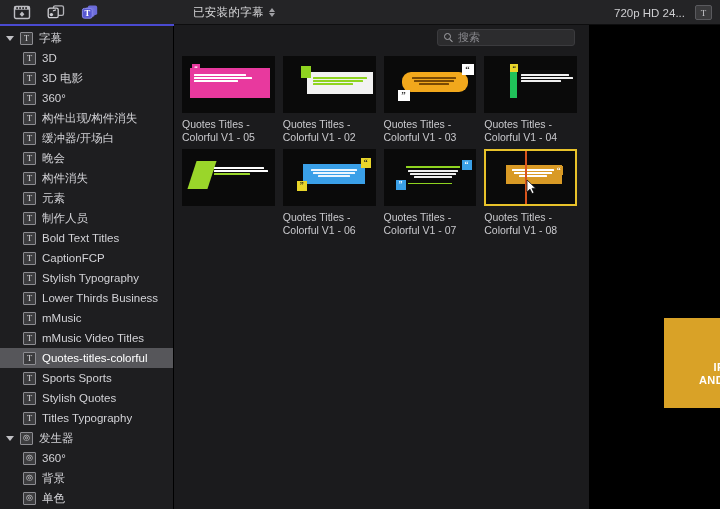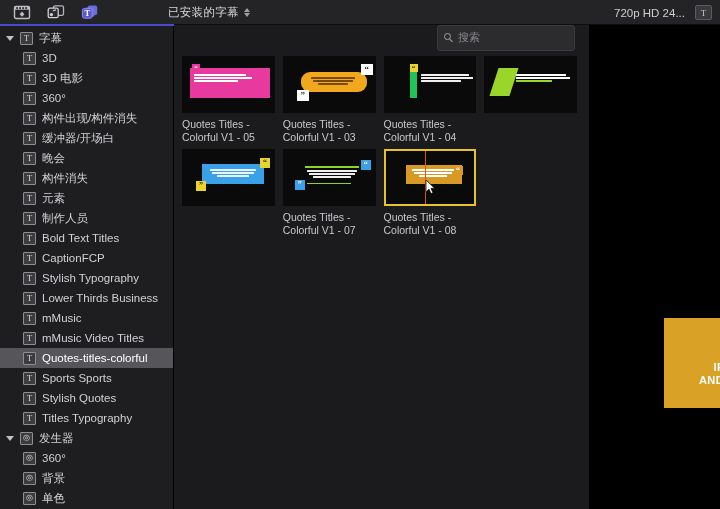--- a/index.html
+++ b/index.html
@@ -24,21 +24,21 @@
   .tb-icon {
     width: 20px; height: 17px;
     display: flex; align-items: center; justify-content: center;
     position: relative;
   }
 
   .tb-center {
     position: absolute; left: 168px; top: 0; height: 25px;
     display: flex; align-items: center; gap: 5px;
   }
-  .tb-center .lbl { font-size: 11.5px; color: #d7d7d9; letter-spacing: .3px; }
+  .tb-center .lbl { font-size: 11.5px; color: #d7d7d9; letter-spacing: .3px; margin-left: 25px; }
   .chev-ud { display: flex; flex-direction: column; gap: 1px; color:#9a9a9e; }
   .chev-ud i { display:block; width:0; height:0; border-left:3.5px solid transparent; border-right:3.5px solid transparent; }
   .chev-ud i.up { border-bottom: 4px solid #a0a0a4; }
   .chev-ud i.dn { border-top: 4px solid #a0a0a4; }
 
   .tb-right {
     position: absolute; right: 0; top: 0; height: 25px;
     display: flex; align-items: center; gap: 10px; padding-right: 8px;
   }
   .tb-right .res { font-size: 11.5px; color: #cfcfd2; white-space: nowrap; }
@@ -90,21 +90,21 @@
     font-size: 8.5px; color:#d8d8dc; line-height:1;
   }
   .badge.t  { font-family:"Liberation Serif", serif; }
   .badge.g  { font-family:"Liberation Sans", sans-serif; font-size:8px; }
   .row .txt { overflow: hidden; text-overflow: clip; text-align: right; }
 
   
   .browser { flex: 1; min-width: 0; background: #1b1b1d; display:flex; flex-direction:column; border-right:1px solid #000;}
   .searchbar { height: 25px; flex:0 0 25px; display:flex; align-items:center; justify-content:flex-end; padding-right: 14px; }
   .searchfield {
-    width: 138px; height: 26px; border-radius: 3px;
+    width: 138px; height: 17px; border-radius: 3px;
     background: #2c2c2e; border: 1px solid #3b3b3e;
     display: flex; align-items: center; gap: 5px; padding: 0 6px;
   }
   .mag { width: 9px; height: 9px; flex:0 0 9px; position: relative; }
   .mag span {
     position:absolute; left:0; top:0; width:7px; height:7px; border-radius:50%;
     border: 1.2px solid #a2a2a6;
   }
   .mag span:after {
     content:''; position:absolute; right:-3px; bottom:-2.5px;
@@ -340,20 +340,34 @@
                   <div class="ln" style="width:44px;background:#fff;opacity:1"></div>
                 </div>
                 <div class="qmark" style="left:8px;top:6px;width:8px;height:8px;background:#e8399e;color:#fff;font-size:7px">“</div>
               </div>
             </div>
             <div class="caption">Quotes Titles - Colorful V1 - 05</div>
           </div>
           <div class="cell">
             <div class="thumb">
               <div class="inner">
+                <div class="art" style="left:22px;top:14px;width:66px;height:22px;background:#f2f2f2"></div>
+                <div class="art" style="left:16px;top:8px;width:10px;height:12px;background:#8fd420"></div>
+                <div class="art lines" style="left:28px;top:19px;align-items:flex-start">
+                  <div class="ln" style="width:54px;background:#8fd420;opacity:1"></div>
+                  <div class="ln" style="width:50px;background:#8fd420;opacity:1"></div>
+                  <div class="ln" style="width:40px;background:#8fd420;opacity:1"></div>
+                </div>
+              </div>
+            </div>
+            <div class="caption">Quotes Titles - Colorful V1 - 02</div>
+          </div>
+          <div class="cell">
+            <div class="thumb">
+              <div class="inner">
                 <div class="art" style="left:16px;top:14px;width:66px;height:20px;border-radius:9px;background:#f2a81c"></div>
                 <div class="art lines" style="left:26px;top:19px;align-items:center">
                   <div class="ln" style="width:44px;background:#7a4a04;opacity:1"></div>
                   <div class="ln" style="width:40px;background:#7a4a04;opacity:1"></div>
                   <div class="ln" style="width:30px;background:#7a4a04;opacity:1"></div>
                 </div>
                 <div class="qmark" style="left:76px;top:6px;width:12px;height:11px;background:#fff;color:#222;font-size:9px">“</div>
                 <div class="qmark" style="left:12px;top:32px;width:12px;height:11px;background:#fff;color:#222;font-size:9px">”</div>
               </div>
             </div>
@@ -391,20 +405,21 @@
                 <div class="art" style="left:18px;top:13px;width:62px;height:20px;background:#3aa0e8"></div>
                 <div class="art lines" style="left:26px;top:18px;align-items:center">
                   <div class="ln" style="width:46px;background:#eaf6ff;opacity:1"></div>
                   <div class="ln" style="width:42px;background:#eaf6ff;opacity:1"></div>
                   <div class="ln" style="width:32px;background:#eaf6ff;opacity:1"></div>
                 </div>
                 <div class="qmark" style="left:76px;top:7px;width:10px;height:10px;background:#e8d52a;color:#222;font-size:8px">“</div>
                 <div class="qmark" style="left:12px;top:30px;width:10px;height:10px;background:#e8d52a;color:#222;font-size:8px">”</div>
               </div>
             </div>
+            <div class="caption">Quotes Titles - Colorful V1 - 06</div>
           </div>
           <div class="cell">
             <div class="thumb">
               <div class="inner">
                 <div class="art" style="left:20px;top:15px;width:54px;height:1.6px;background:#8fd420"></div>
                 <div class="art lines" style="left:22px;top:19px;align-items:center">
                   <div class="ln" style="width:50px;background:#efefef;opacity:1"></div>
                   <div class="ln" style="width:46px;background:#efefef;opacity:1"></div>
                   <div class="ln" style="width:38px;background:#efefef;opacity:1"></div>
                 </div>

